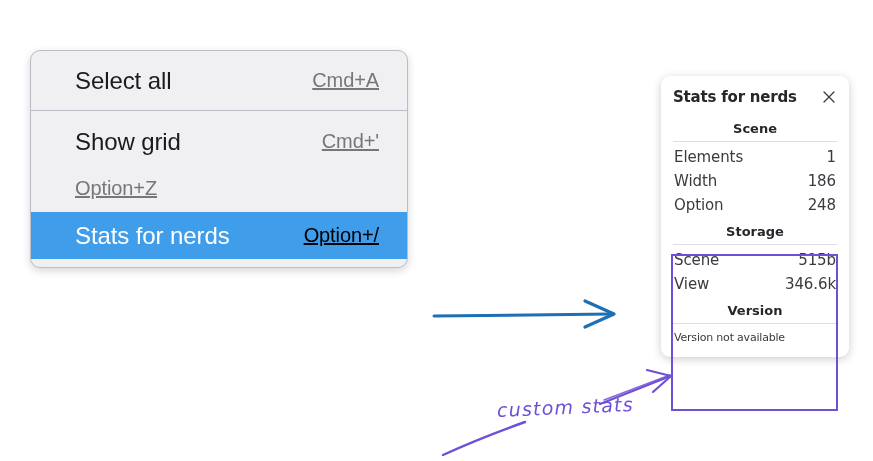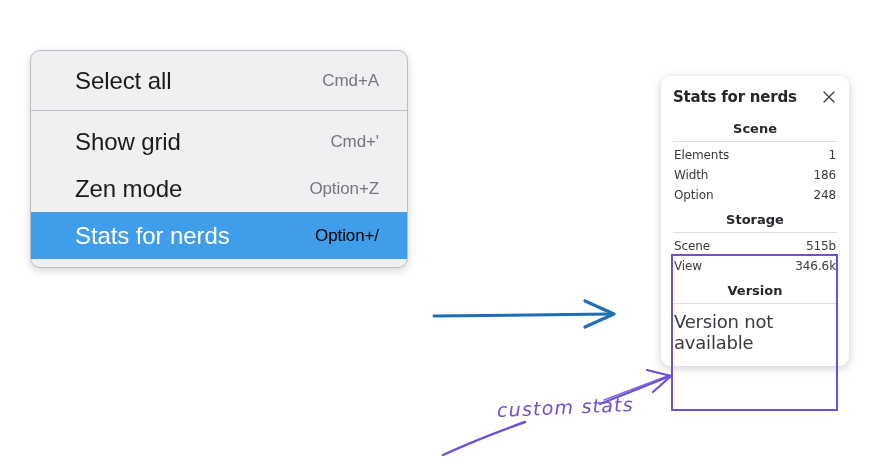--- a/index.html
+++ b/index.html
@@ -44,23 +44,24 @@
     padding: 0 28px 0 44px;
     box-sizing: border-box;
     cursor: default;
   }
   .menu-item .label {
     font-size: 24px;
     color: #1b1b1d;
     letter-spacing: -0.1px;
   }
   .menu-item .shortcut {
-    font-size: 17px;
+    font-size: 20px;
     color: #76767c;
     letter-spacing: -0.1px;
+    text-decoration: underline;
   }
   .menu-item.selected {
     background: #3f9de9;
   }
   .menu-item.selected .label { color: #ffffff; }
   .menu-item.selected .shortcut { color: #000000; }
 
   
   .stats-panel {
     position: absolute;
@@ -104,28 +105,28 @@
   }
   .hrule {
     height: 1px;
     background: #dedee2;
     margin: 0 1px 3px 1px;
   }
   .stat-row {
     display: flex;
     justify-content: space-between;
     align-items: center;
-    font-size: 12px;
+    font-size: 15px;
     color: #3a3a40;
     padding: 3px 2px;
   }
   .stat-row .k { letter-spacing: -0.1px; }
   .stat-row .v { letter-spacing: -0.1px; }
   .version-line {
-    font-size: 18px;
+    font-size: 11px;
     color: #3a3a40;
     padding: 4px 2px 1px 2px;
     letter-spacing: -0.2px;
   }
 
   
   .purple-box {
     position: absolute;
     left: 671px;
     top: 254px;
@@ -170,21 +171,20 @@
   </div>
 
   <div class="menu-sep"></div>
 
   <div class="menu-group-bottom">
     <div class="menu-item">
       <span class="label">Show grid</span>
       <span class="shortcut">Cmd+'</span>
     </div>
     <div class="menu-item">
-      <span class="label">Zen mode</span>
       <span class="shortcut">Option+Z</span>
     </div>
     <div class="menu-item selected">
       <span class="label">Stats for nerds</span>
       <span class="shortcut">Option+/</span>
     </div>
   </div>
 
 </div>
 

